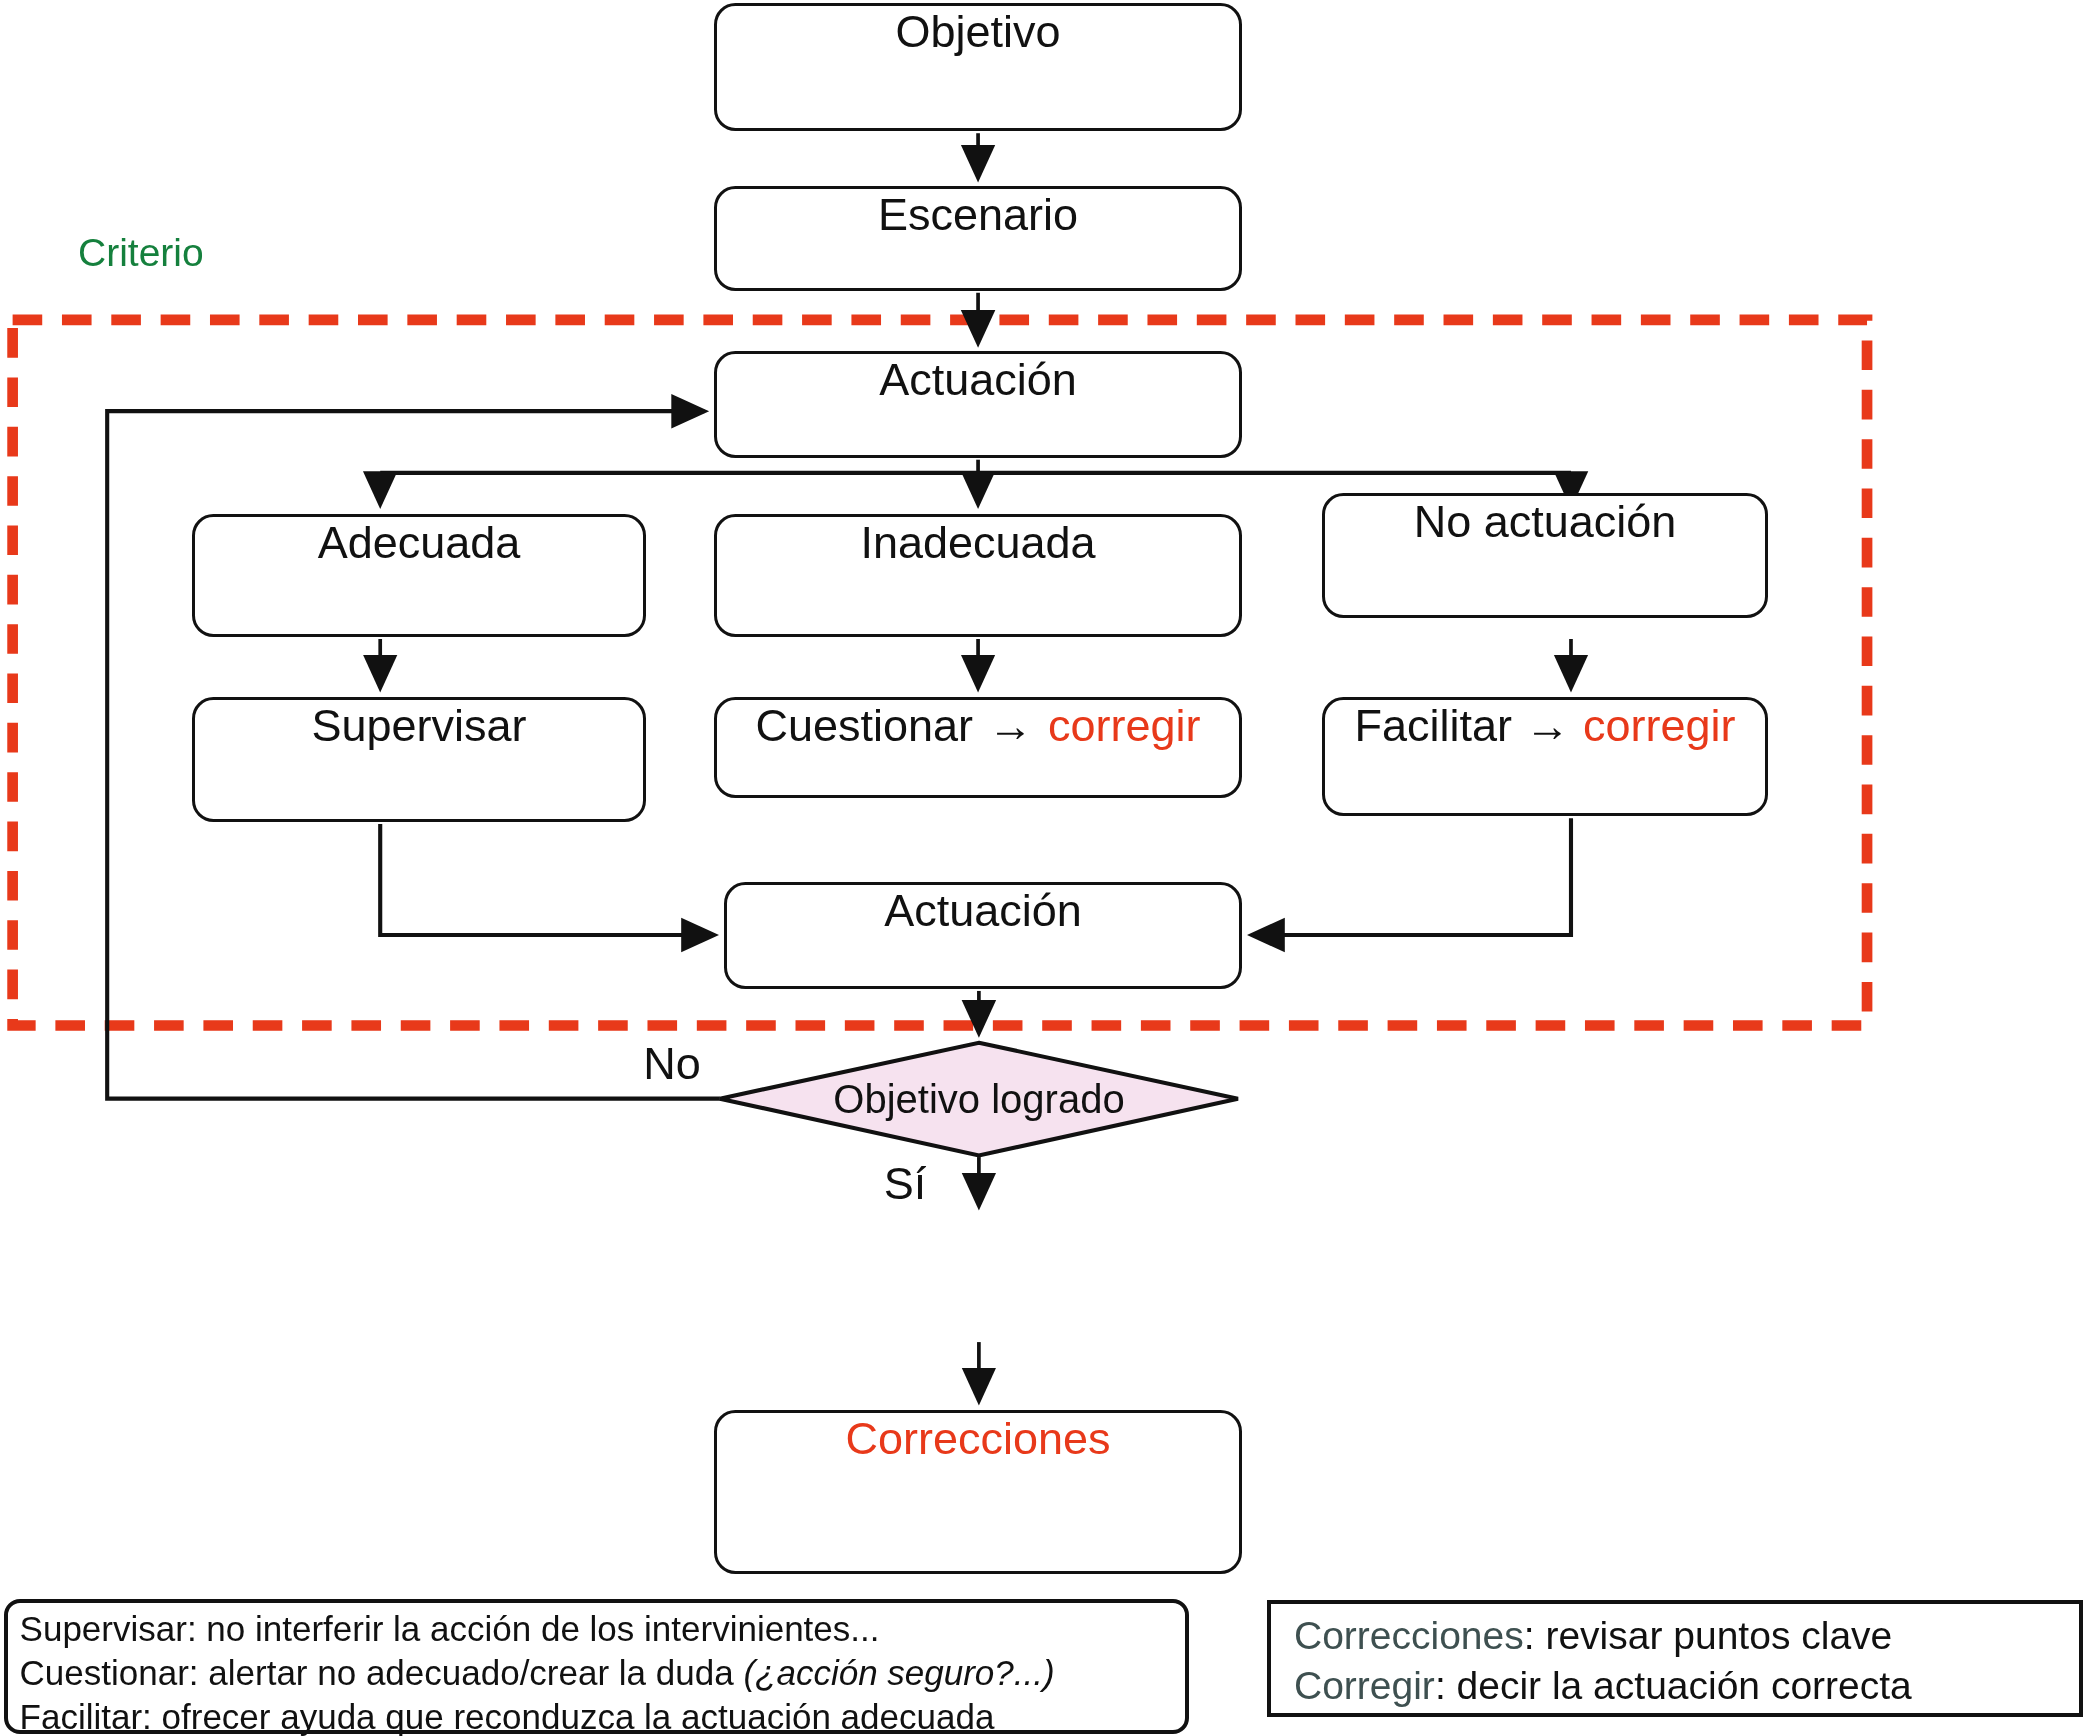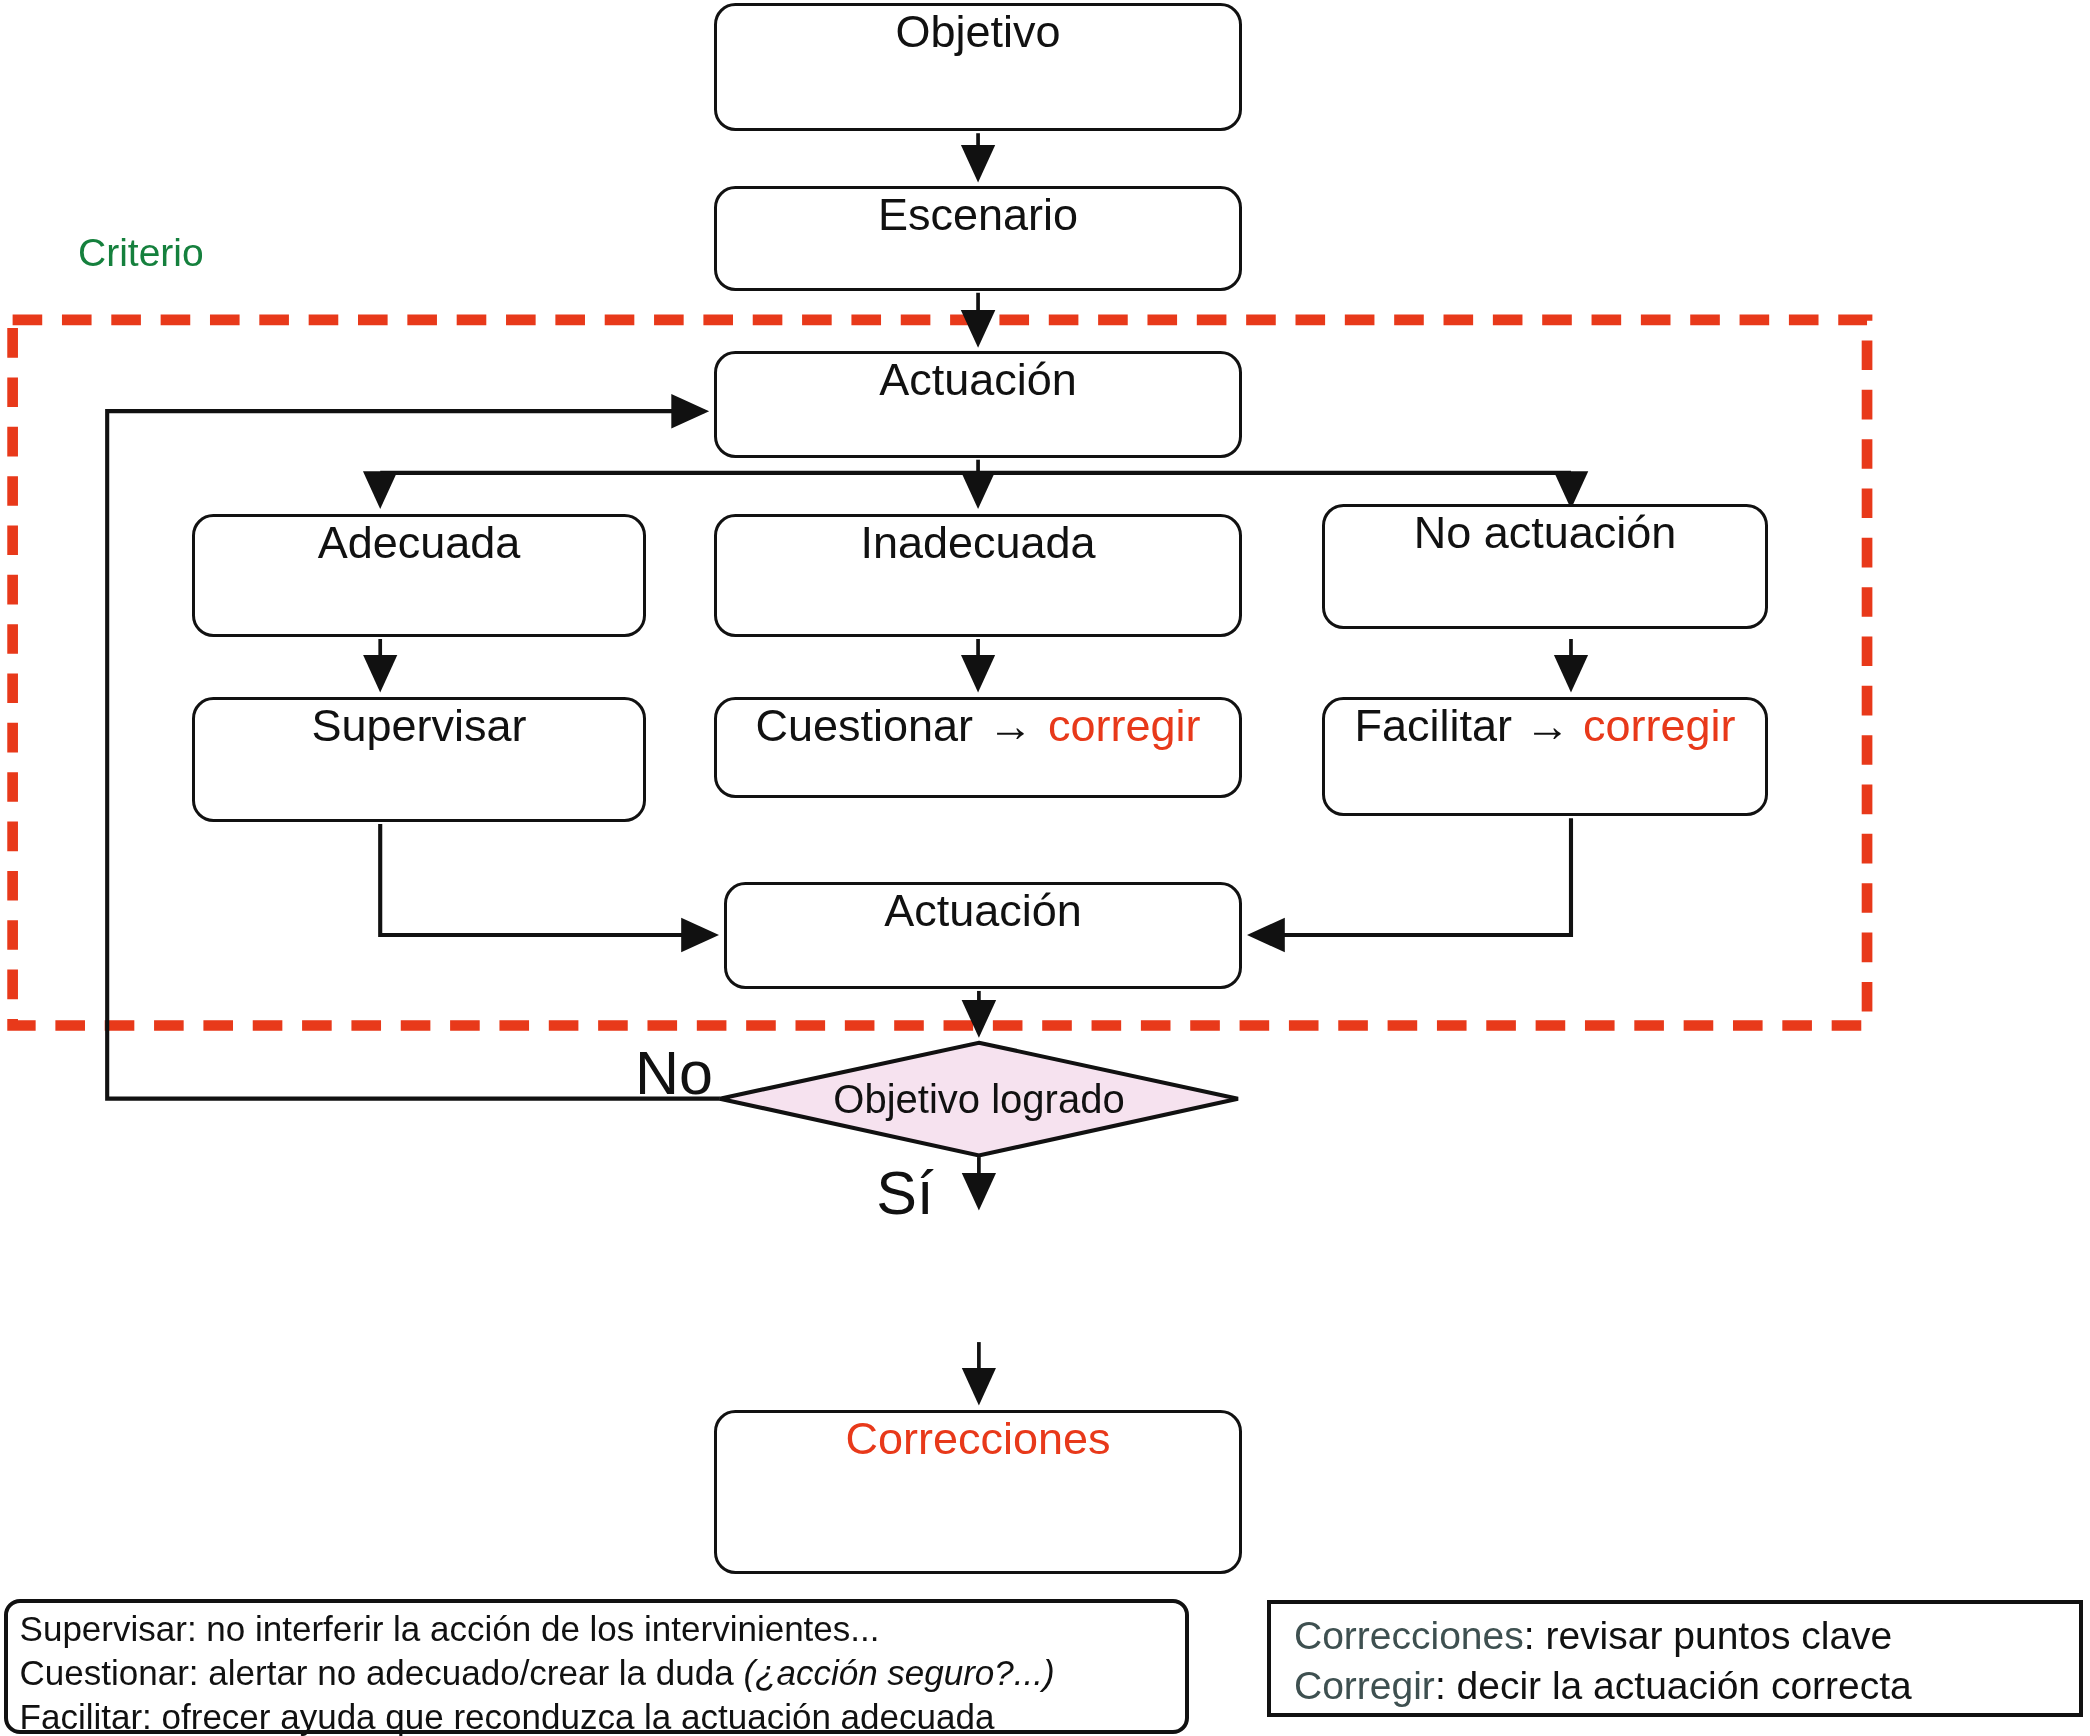--- a/index.html
+++ b/index.html
@@ -19,21 +19,21 @@
     border-radius:21.4px;
     display:flex;align-items:flex-start;justify-content:center;
     font-size:45px;
     text-align:center;
     z-index:1;
     box-sizing:border-box;
     white-space:nowrap;
   }
   .red-text{color:#e8391a;}
   .free-label{
-    position:absolute;z-index:2;font-size:61px;white-space:nowrap;
+    position:absolute;z-index:2;font-size:45px;white-space:nowrap;
   }
   .criterio{font-size:39px;color:#15803d;}
   .decision-label{
     position:absolute;z-index:2;font-size:40px;white-space:nowrap;
     display:flex;align-items:center;justify-content:center;
   }
   .legend{
     position:absolute;z-index:1;background:#fff;border:4.1px solid #111;
     box-sizing:border-box;
   }
@@ -98,21 +98,21 @@
   </div>
 
   <div class="node" style="left:192px;top:514px;width:454px;height:123px;">
     <span>Adecuada</span>
   </div>
 
   <div class="node" style="left:714px;top:514px;width:528px;height:123px;">
     <span>Inadecuada</span>
   </div>
 
-  <div class="node" style="left:1322px;top:504px;width:446px;height:125px;">
+  <div class="node" style="left:1322px;top:493px;width:446px;height:125px;">
     <span>No actuación</span>
   </div>
 
   <div class="node" style="left:192px;top:697px;width:454px;height:125px;">
     <span>Supervisar</span>
   </div>
 
   <div class="node" style="left:714px;top:697px;width:528px;height:101px;">
     <span>Cuestionar</span>
     <span style="margin:0 15px;">→</span>

